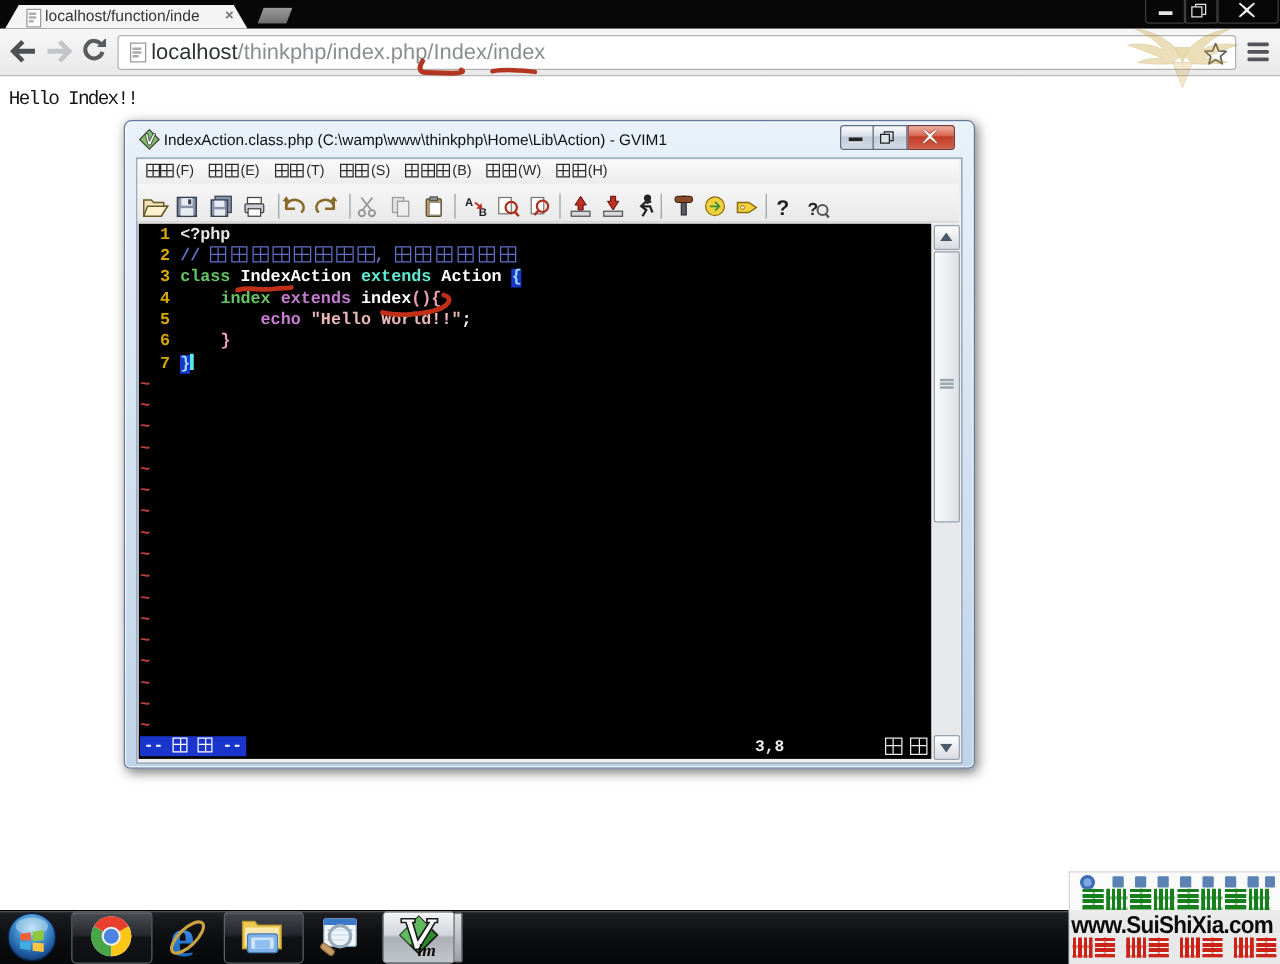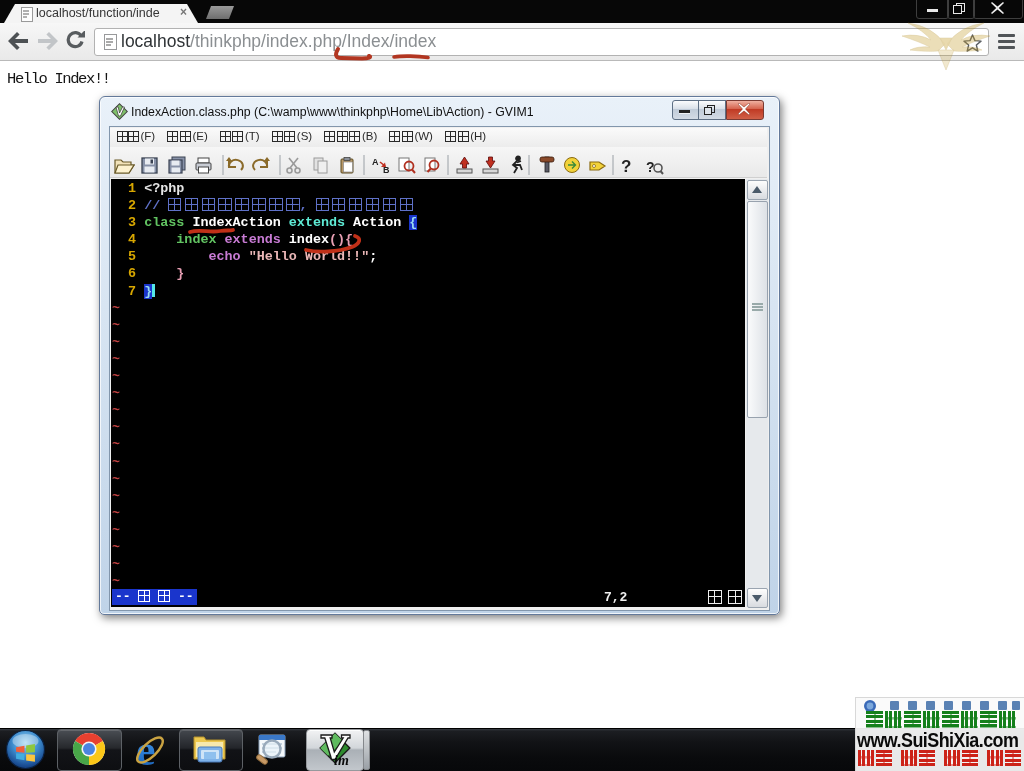--- a/index.html
+++ b/index.html
@@ -287,21 +287,21 @@
 <span style="color:#c04040;">~</span>
 <span style="color:#c04040;">~</span>
 <span style="color:#c04040;">~</span></pre>
 
     <div class="abs" style="left:0;bottom:0;width:634px;height:19px;background:#000;">
       <div class="abs" style="left:1px;top:1px;height:16px;background:#1a35cc;color:#fff;
         font-family:'Liberation Mono',monospace;font-weight:bold;font-size:13px;line-height:16px;padding:0 3px;">--
         <span class="ck" style="width:12px;height:12px;border-color:#fff;color:#fff;margin-bottom:-2px;"></span>
         <span class="ck" style="width:12px;height:12px;border-color:#fff;color:#fff;margin-bottom:-2px;"></span> --</div>
       <div class="abs" style="left:493px;top:2px;color:#eee;font-family:'Liberation Mono',monospace;
-        font-weight:bold;font-size:13px;">7,2</div>
+        font-weight:bold;font-size:13px;">3,8</div>
       <div class="abs" style="left:597px;top:2px;color:#eee;">
         <span class="ck" style="width:14px;height:14px;border-color:#eee;color:#eee;"></span>
         <span class="ck" style="width:14px;height:14px;border-color:#eee;color:#eee;margin-left:2px;"></span></div>
     </div>
   </div>
 
   <div class="abs" style="left:646px;top:82px;width:22px;height:428px;background:#e6e9ec;">
     <div class="abs" style="left:1px;top:1px;width:19px;height:18px;background:linear-gradient(#fdfdfd,#d8dbe0);
       border:1px solid #9aa4b0;border-radius:2px;"></div>
     <svg class="abs" style="left:6px;top:7px;" width="10" height="7">

